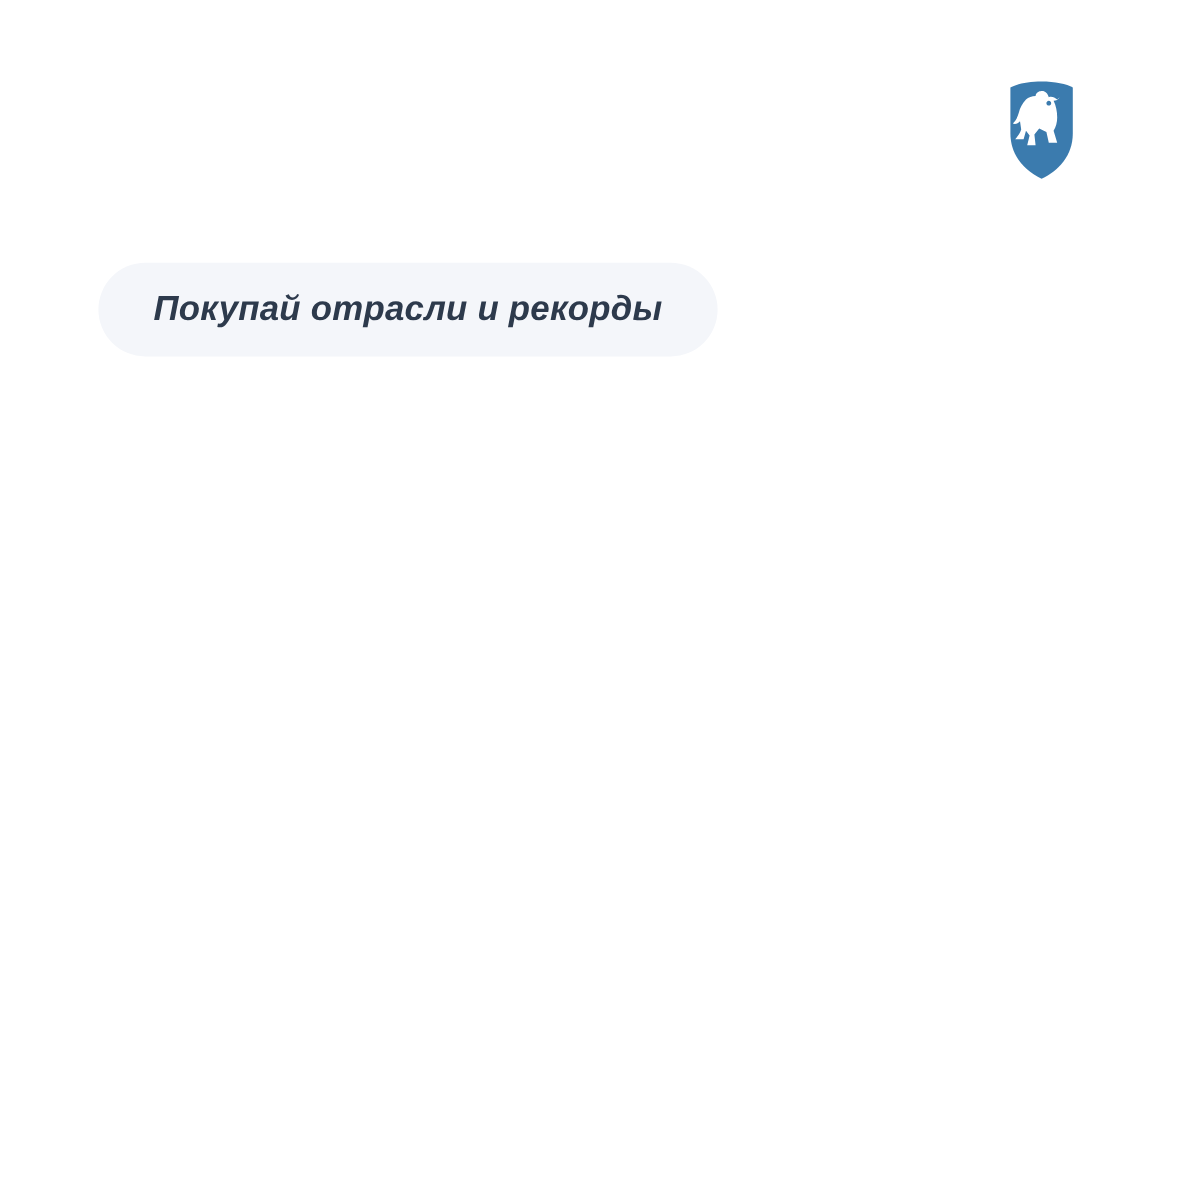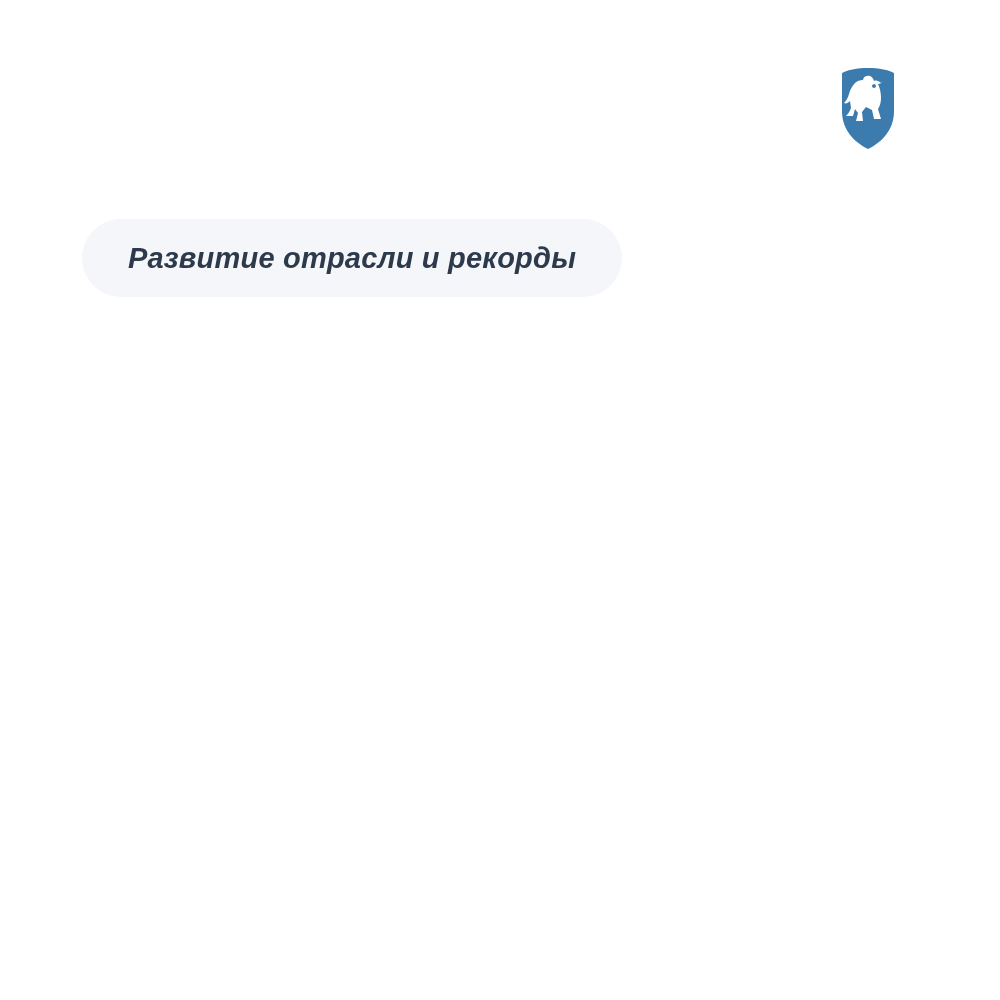--- a/index.html
+++ b/index.html
@@ -129,21 +129,21 @@
       <g fill="#ffffff">
         <path d="M93 49c-2-2-5-3-7-2-1-4-4-6-7-5-2 0-4 2-4 4-3 0-6 1-8 3-3 3-5 7-6 11-1 4-3 7-5 9 2 1 4 0 6-2l1 7c-1 3-3 6-5 8h7l2-7 3 4-2 8h7l-1-9 4-5 6 3 2 9h7l-3-10c2-3 3-7 3-11 0-5-1-10-3-14 2 0 4-1 5-3zM86 50c1 0 2 1 2 2s-1 2-2 2-2-1-2-2 1-2 2-2z"></path>
       </g>
     </svg>
   </div>
 
   <h1 class="title">Агропромышленный
 комплекс</h1>
 
   <div class="pill">
-    <span class="pill-text">Развитие отрасли и рекорды</span>
+    <span class="pill-text">Покупай отрасли и рекорды</span>
   </div>
 
   <div class="facts">
     <p class="fact">Урожай зерна — 360 тыс. тонн
 (на 27,5% больше, чем в 2024-м)</p>
     <p class="fact">Первое место в Сибири по надоям
 молока (8,2 тыс. кг на корову)</p>
     <p class="fact">Запущен молочно-товарный комплекс
 в Больше-Дорохово на 1 999 коров</p>
     <p class="fact">Возобновилась акция «Покупай томское!»

